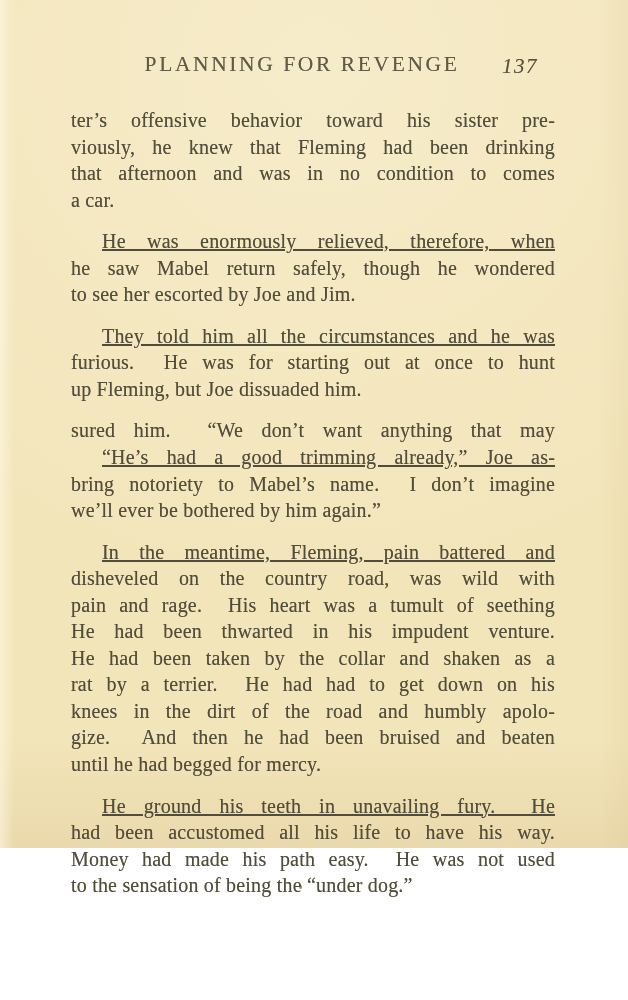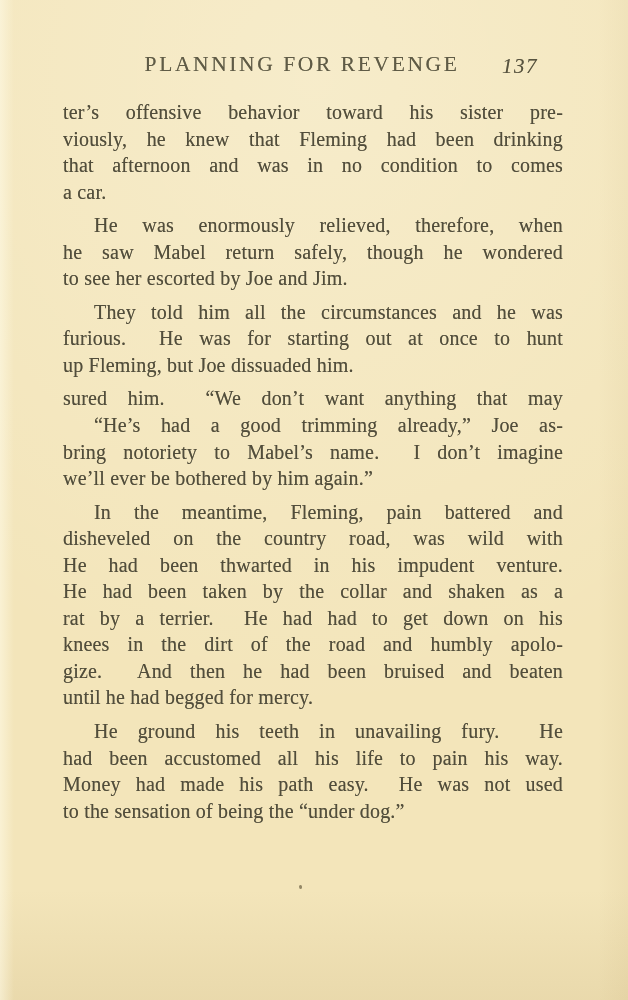--- a/index.html
+++ b/index.html
@@ -3,21 +3,21 @@
 <meta charset="utf-8">
 <style>
   html, body { margin: 0; padding: 0; }
   body {
     width: 628px; height: 1000px;
     font-family: "Liberation Serif", "DejaVu Serif", serif;
     overflow: hidden;
   }
   .page {
     position: relative;
-    width: 628px; height: 1000px;
+    width: 628px; height: 848px;
     background-color: #f3e5ba;
     background-image:
       linear-gradient(90deg, rgba(255,251,232,0.55), rgba(255,251,232,0) 14px),
       radial-gradient(130% 90% at 50% 8%, rgba(255,252,240,0.30), rgba(255,252,240,0) 70%),
       linear-gradient(0deg, rgba(176,146,86,0.14), rgba(176,146,86,0) 110px),
       linear-gradient(270deg, rgba(176,146,86,0.08), rgba(176,146,86,0) 30px);
     color: #514d3b;
   }
   .running-head {
     position: absolute;
@@ -43,28 +43,28 @@
   .text-block {
     position: absolute;
     top: 92px; left: 56px;
     width: 514px;
     font-size: 20px;
     line-height: 26.55px;
     letter-spacing: 0.2px;
     color: #514d3b;
     text-shadow: 0 0 0.55px rgba(81,77,59,0.55);
   }
-  .paragraph { margin: 7px; padding: 0; }
+  .paragraph { margin: 15px; padding: 0; }
   .line { width: 100%; }
   .line.justify {
     text-align: justify;
     text-align-last: justify;
   }
   .line.last { text-align: left; }
-  .line.indent { text-indent: 31px; }
+  .line.indent { text-indent: 31px; text-decoration: underline; }
   .ink-speck {
     position: absolute;
     left: 299px; top: 885px;
     width: 3px; height: 4px;
     background: rgba(84,74,46,0.6);
     border-radius: 50% 50% 40% 60%;
   }
 </style>
 </head>
 <body>
@@ -91,28 +91,29 @@
       </div>
       <div class="paragraph">
         <div class="line justify">sured him.&nbsp; “We don’t want anything that may</div>
         <div class="line justify indent">“He’s had a good trimming already,” Joe as-</div>
         <div class="line justify">bring notoriety to Mabel’s name.&nbsp; I don’t imagine</div>
         <div class="line last">we’ll ever be bothered by him again.”</div>
       </div>
       <div class="paragraph">
         <div class="line justify indent">In the meantime, Fleming, pain battered and</div>
         <div class="line justify">disheveled on the country road, was wild with</div>
+        <div class="line justify">pain and rage.&nbsp; His heart was a tumult of seething</div>
         <div class="line justify">He had been thwarted in his impudent venture.</div>
         <div class="line justify">He had been taken by the collar and shaken as a</div>
         <div class="line justify">rat by a terrier.&nbsp; He had had to get down on his</div>
         <div class="line justify">knees in the dirt of the road and humbly apolo-</div>
         <div class="line justify">gize.&nbsp; And then he had been bruised and beaten</div>
         <div class="line last">until he had begged for mercy.</div>
       </div>
       <div class="paragraph">
         <div class="line justify indent">He ground his teeth in unavailing fury.&nbsp; He</div>
-        <div class="line justify">had been accustomed all his life to pain his way.</div>
+        <div class="line justify">had been accustomed all his life to have his way.</div>
         <div class="line justify">Money had made his path easy.&nbsp; He was not used</div>
         <div class="line last">to the sensation of being the “under dog.”</div>
       </div>
     </div>
   <div class="ink-speck"></div>
 </div>
 
 </body></html>

